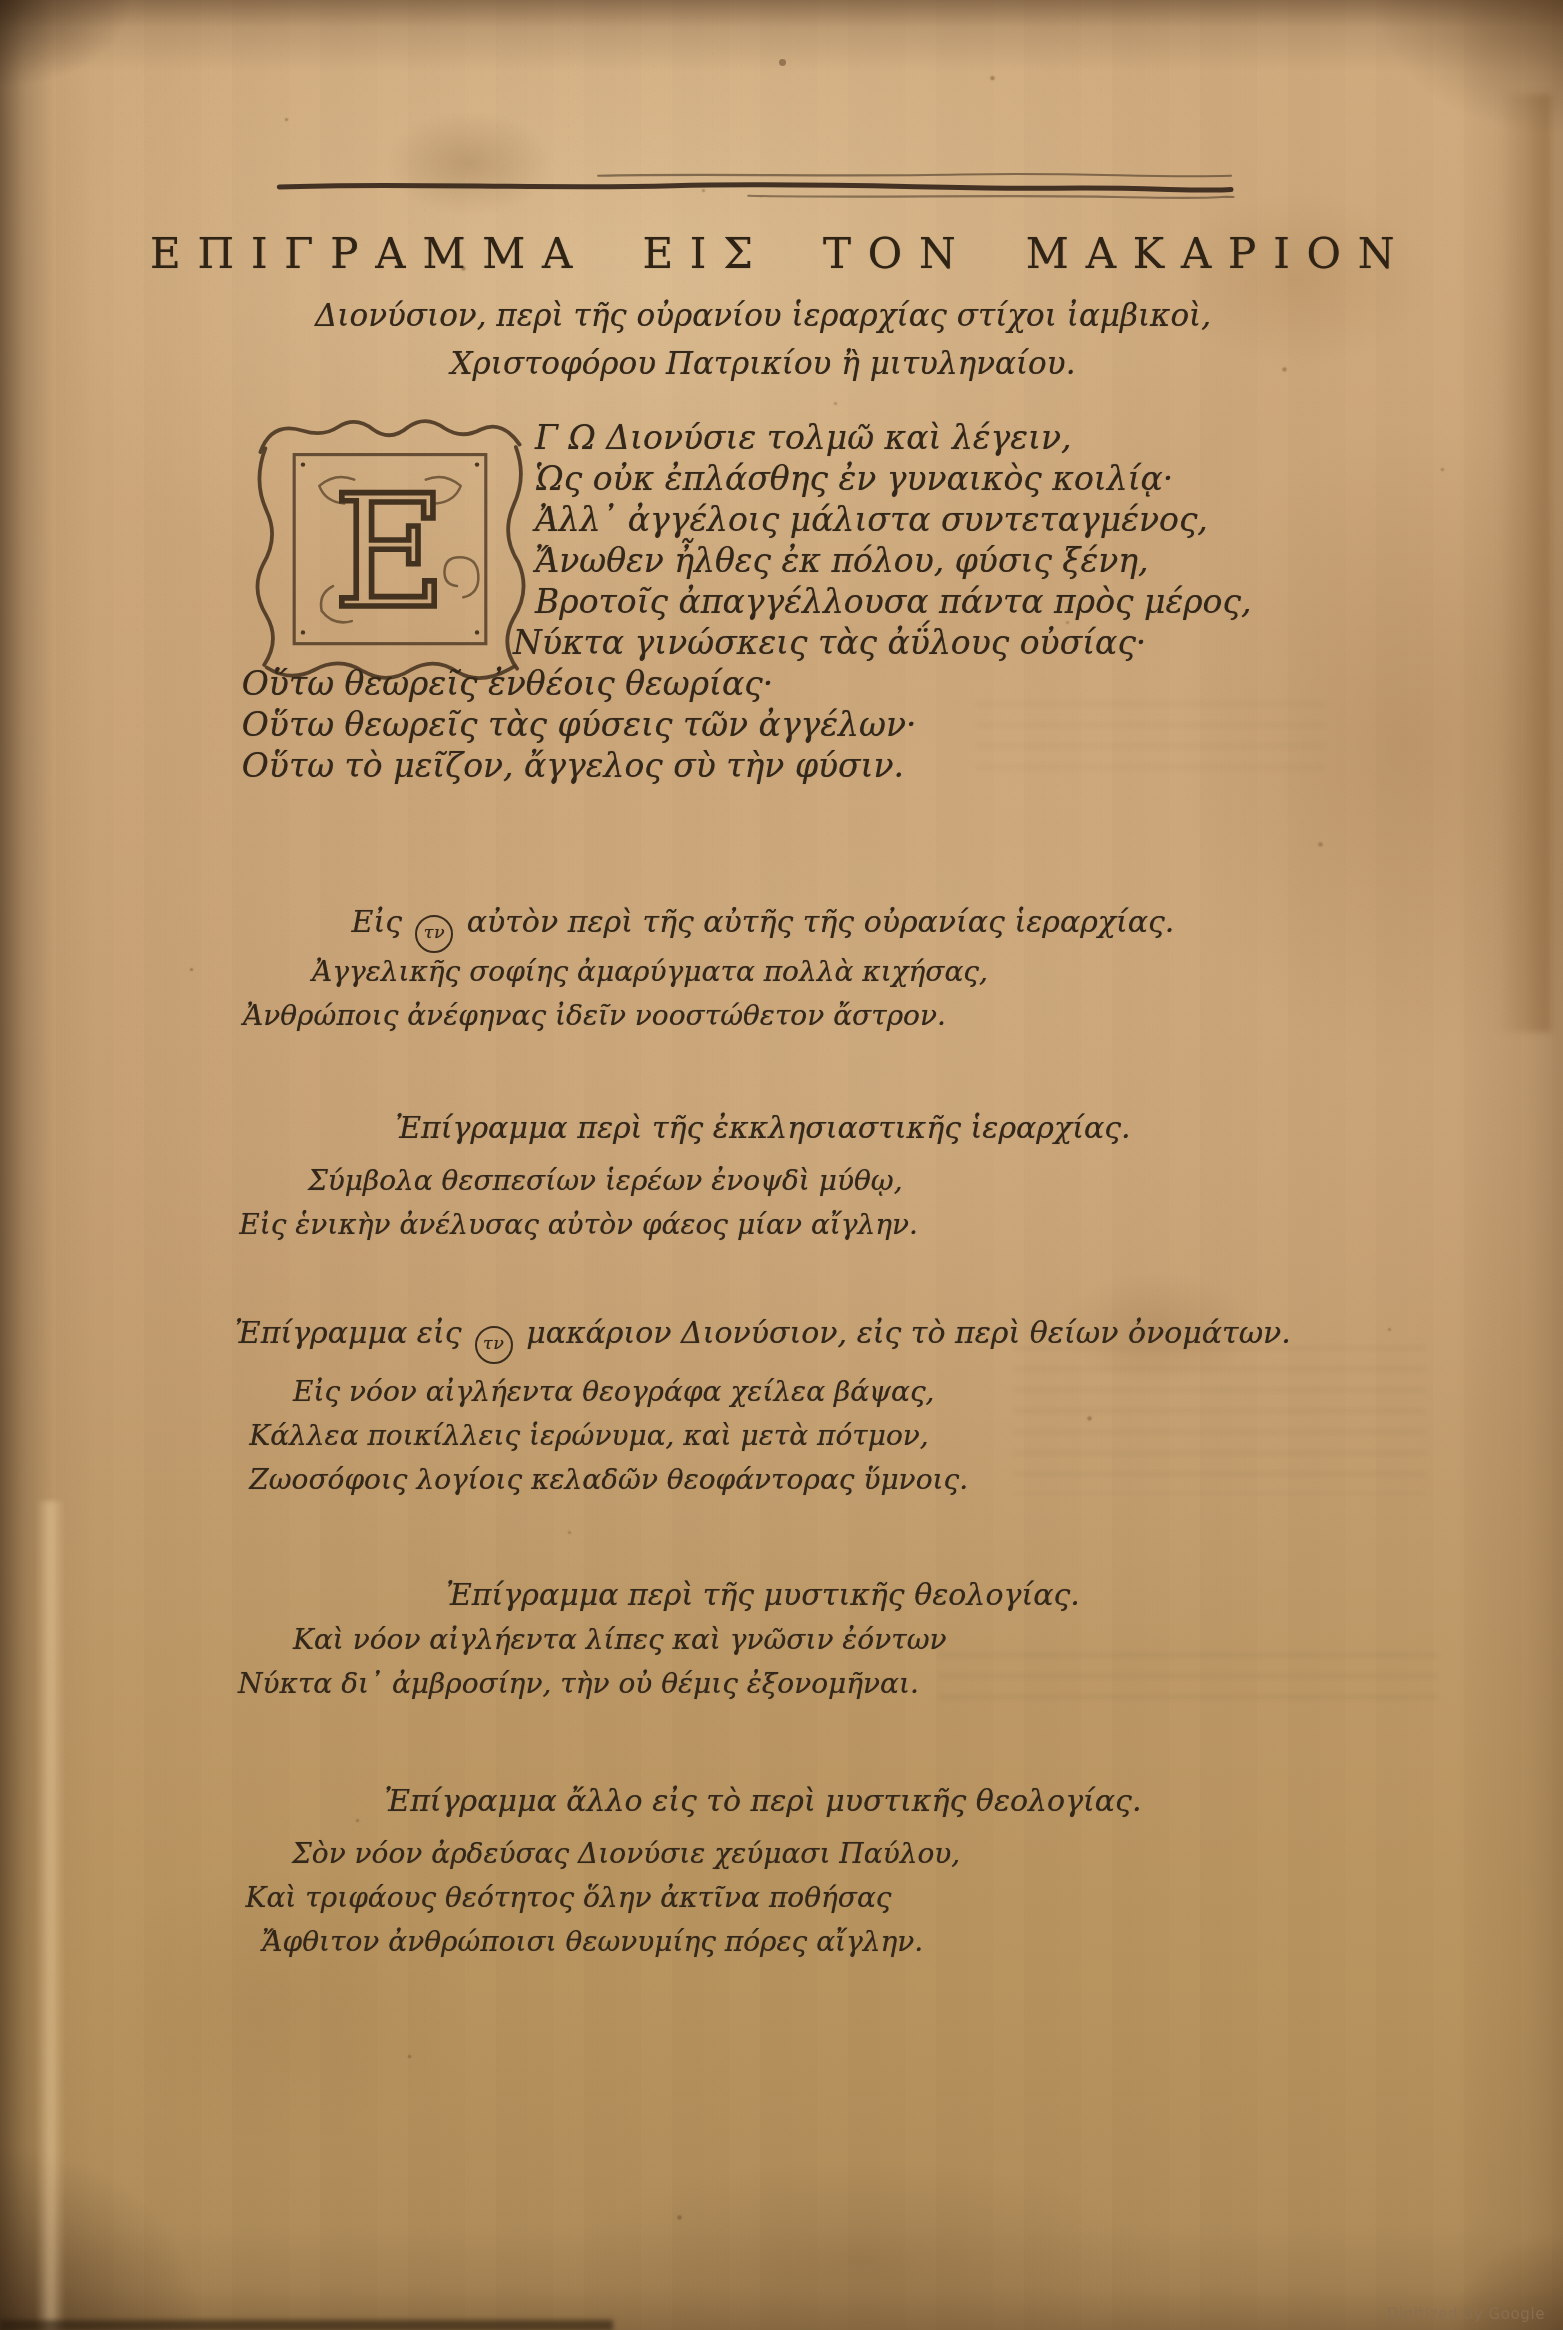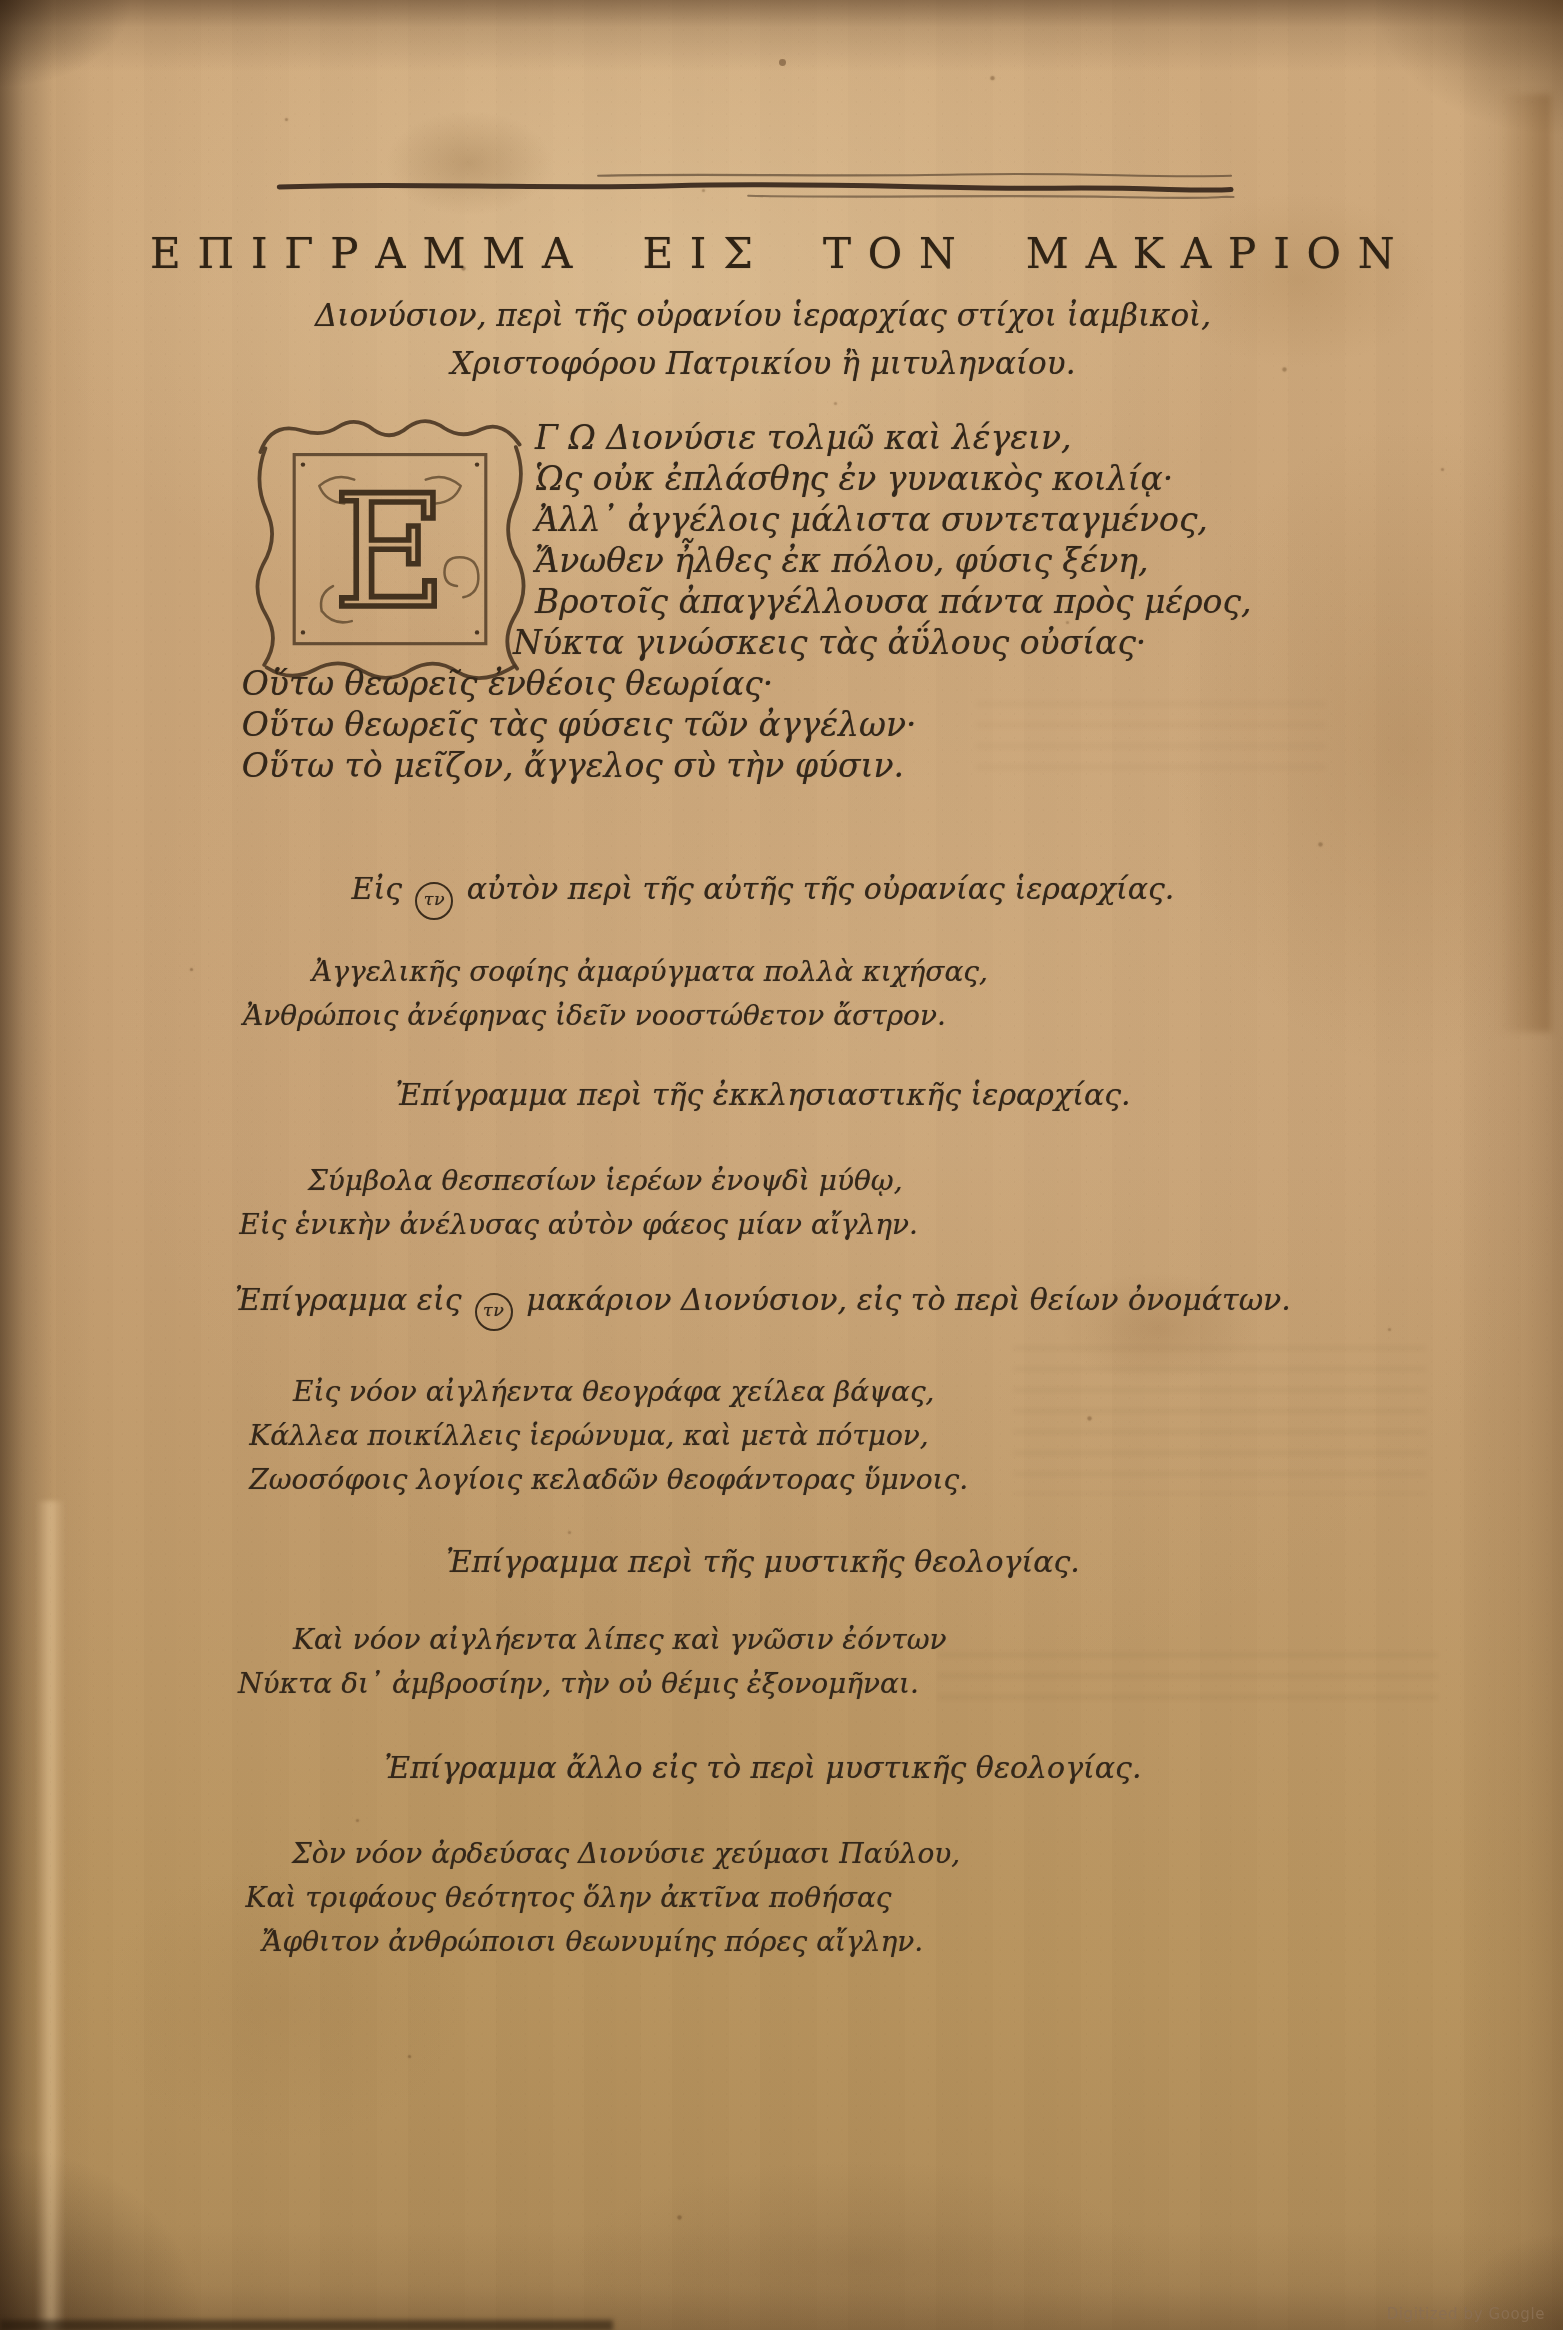--- a/index.html
+++ b/index.html
@@ -37,21 +37,21 @@
     position:absolute; left:150px; top:229px; width:1226px; text-align:left;
     font-size:42px; letter-spacing:.40em; word-spacing:.55em; color:#2f2315;
     text-shadow:0 0 0.9px rgba(40,28,16,.6); white-space:nowrap;
   }
   .subtitle {
     position:absolute; left:150px; width:1226px; text-align:center;
     font-style:italic; font-size:31px; white-space:nowrap;
   }
   .heading {
     position:absolute; left:150px; width:1226px; text-align:center;
-    font-style:italic; font-size:30px; white-space:nowrap;
+    font-style:italic; font-size:30px; white-space:nowrap;margin-top:33px;
   }
   .abbrev {
     display:inline-block; box-sizing:border-box; width:38px; height:38px;
     border:2.5px solid #3a2c1c; border-radius:50%; font-size:17.5px; line-height:31px;
     text-align:center; vertical-align:-6.3px; margin:0 3.8px; letter-spacing:0.6px;
   }
   .lines { position:absolute; font-style:italic; white-space:nowrap; }
   .poem-lines { left:238px; width:1139px; font-size:28px; line-height:44px; }
   .main-lines { left:238px; top:417px; width:1139px; font-size:33px; line-height:41px; }
   .rule-wrap { position:absolute; left:273px; top:168px; width:963px; height:33px; }

